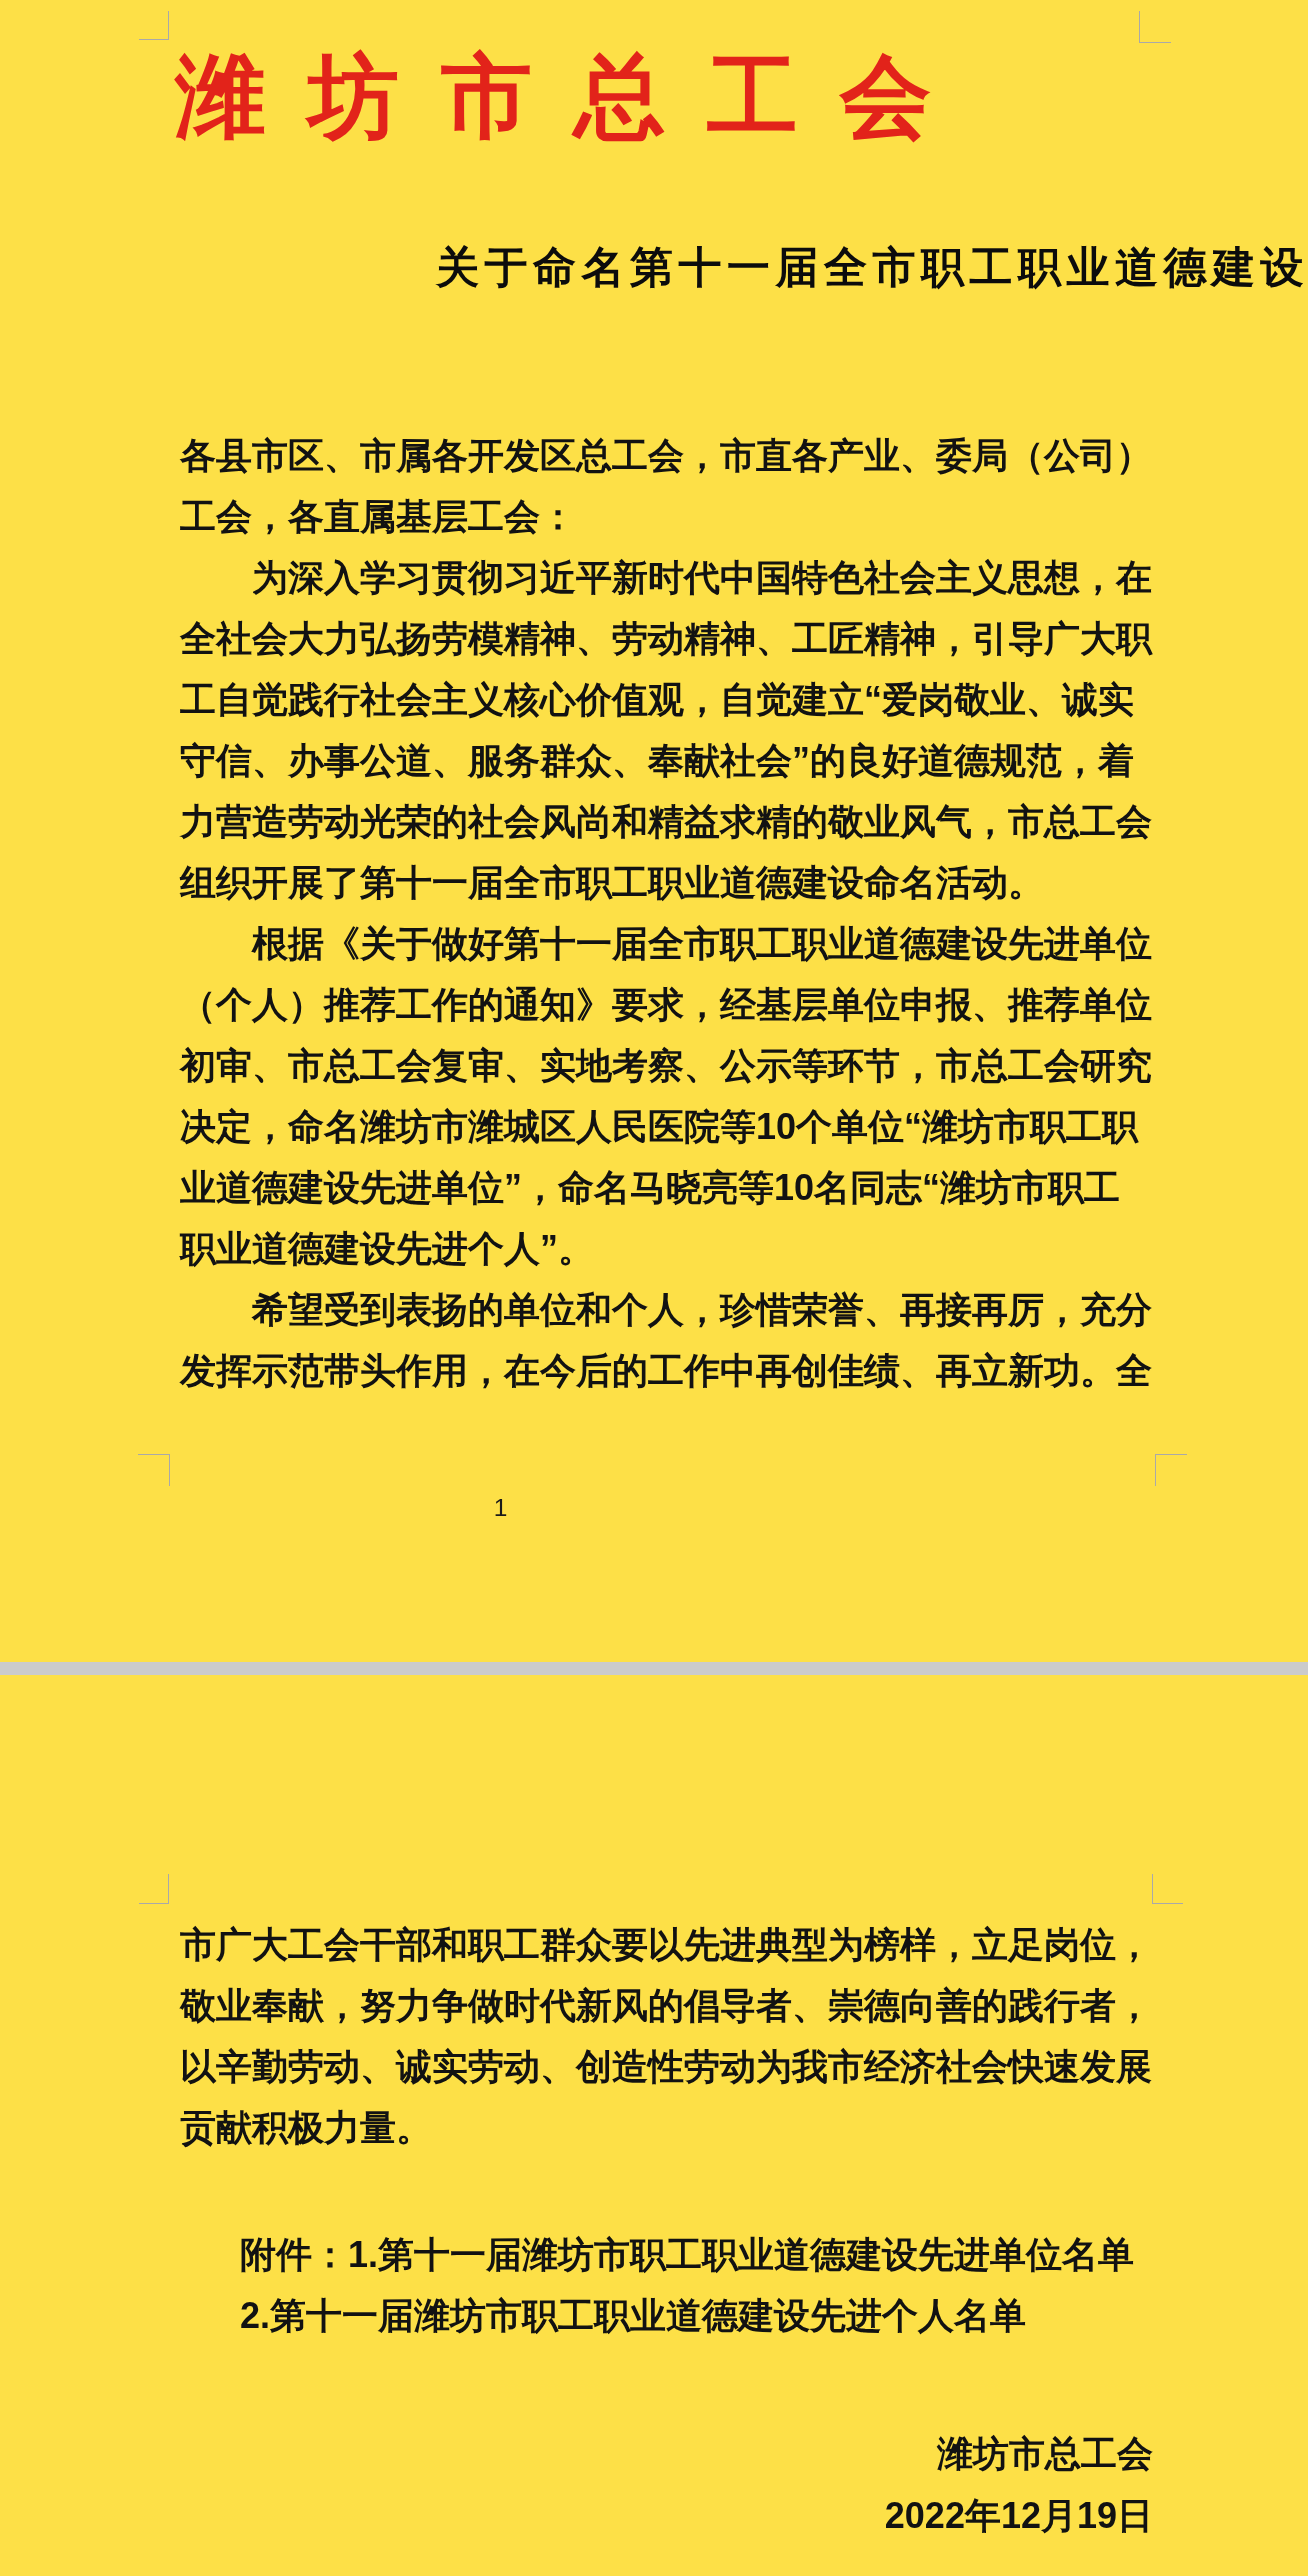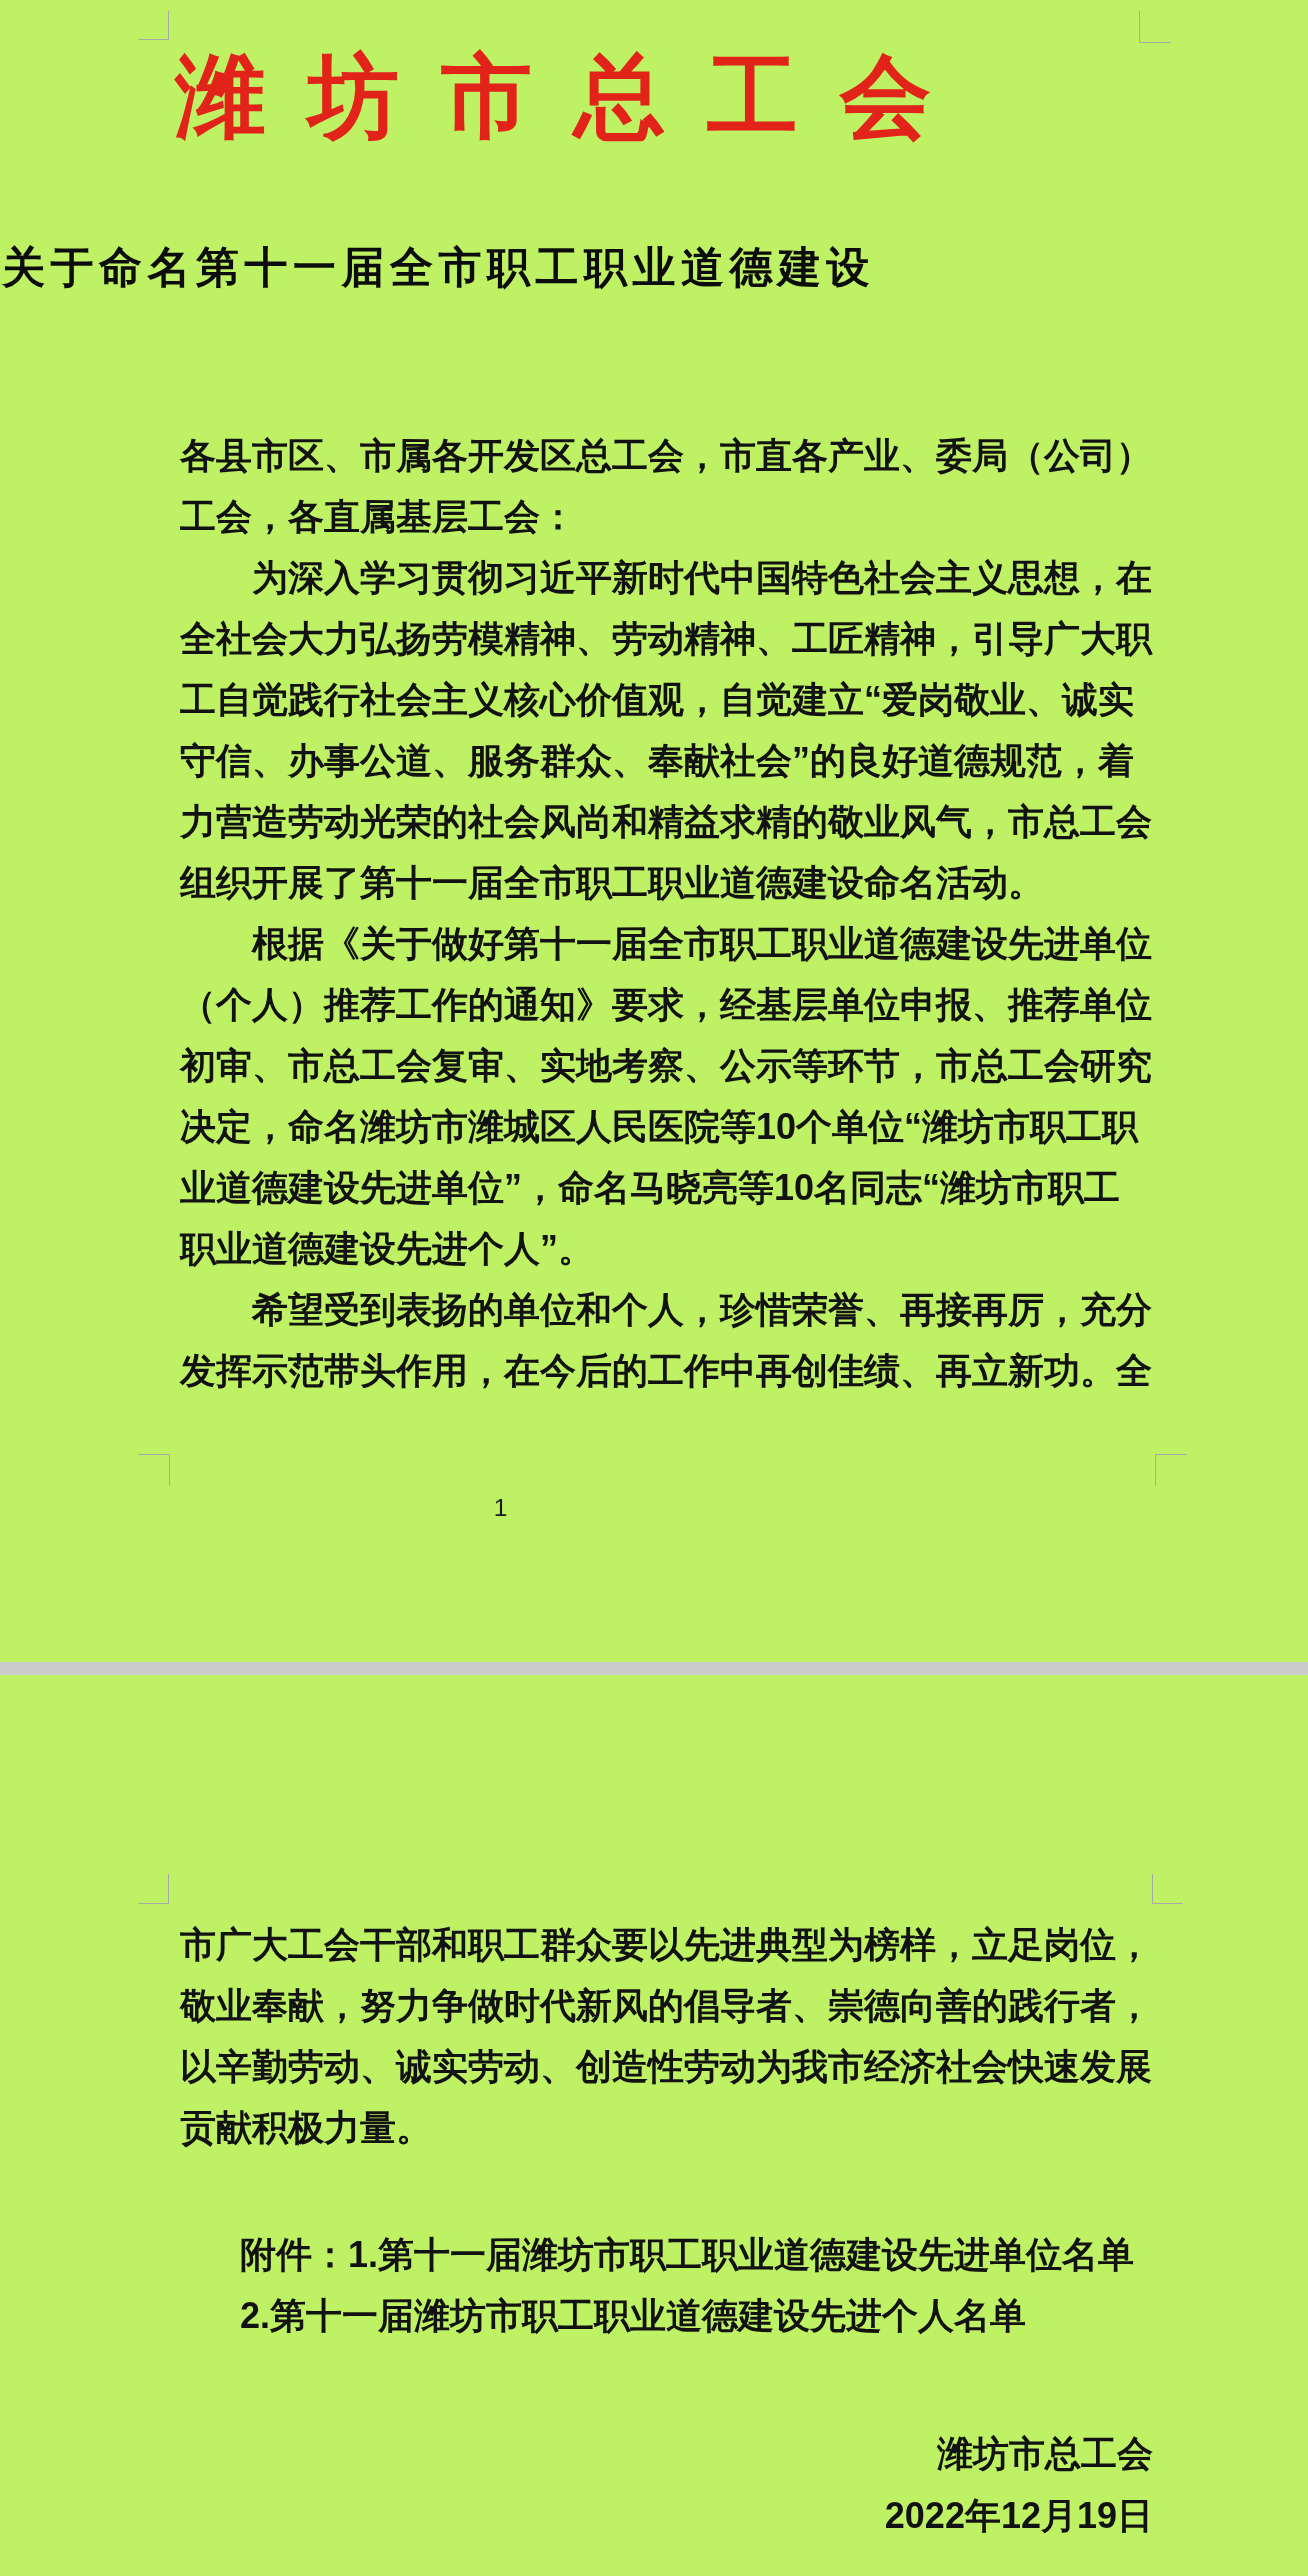--- a/index.html
+++ b/index.html
@@ -1,20 +1,20 @@
 <!DOCTYPE html>
 <html style="font-size:14.5px"><head>
 <meta charset="utf-8">
 <style>
   html,body{margin:0;padding:0;background:#ffffff;}
   .canvas{
     position:relative;
     width:1309px;
     height:2576px;
-    background:#bef264;
+    background:#fde047;
     overflow:hidden;
     font-family:"Liberation Sans","DejaVu Sans",sans-serif;
     color:#141414;
   }
   
   .org-title{
     position:absolute;
     left:175px; top:47px;
     margin:0;
     font-size:91px;
@@ -22,26 +22,26 @@
     font-weight:700;
     letter-spacing:42px;
     color:#e2231a;
     white-space:nowrap;
   }
   
   .notice-title{
     position:absolute;
     left:0; top:235px;
     width:1309px;
-    text-align:left;
+    text-align:right;
     font-size:43px;
     line-height:65px;
     font-weight:700;
     letter-spacing:5.5px;
-    padding-left:2px;
+    padding-left:8px;
     box-sizing:border-box;
     color:#0c0c0c;
   }
   
   .body{
     position:absolute;
     left:168px;
     width:982px;
     font-size:36px;
     font-weight:600;

